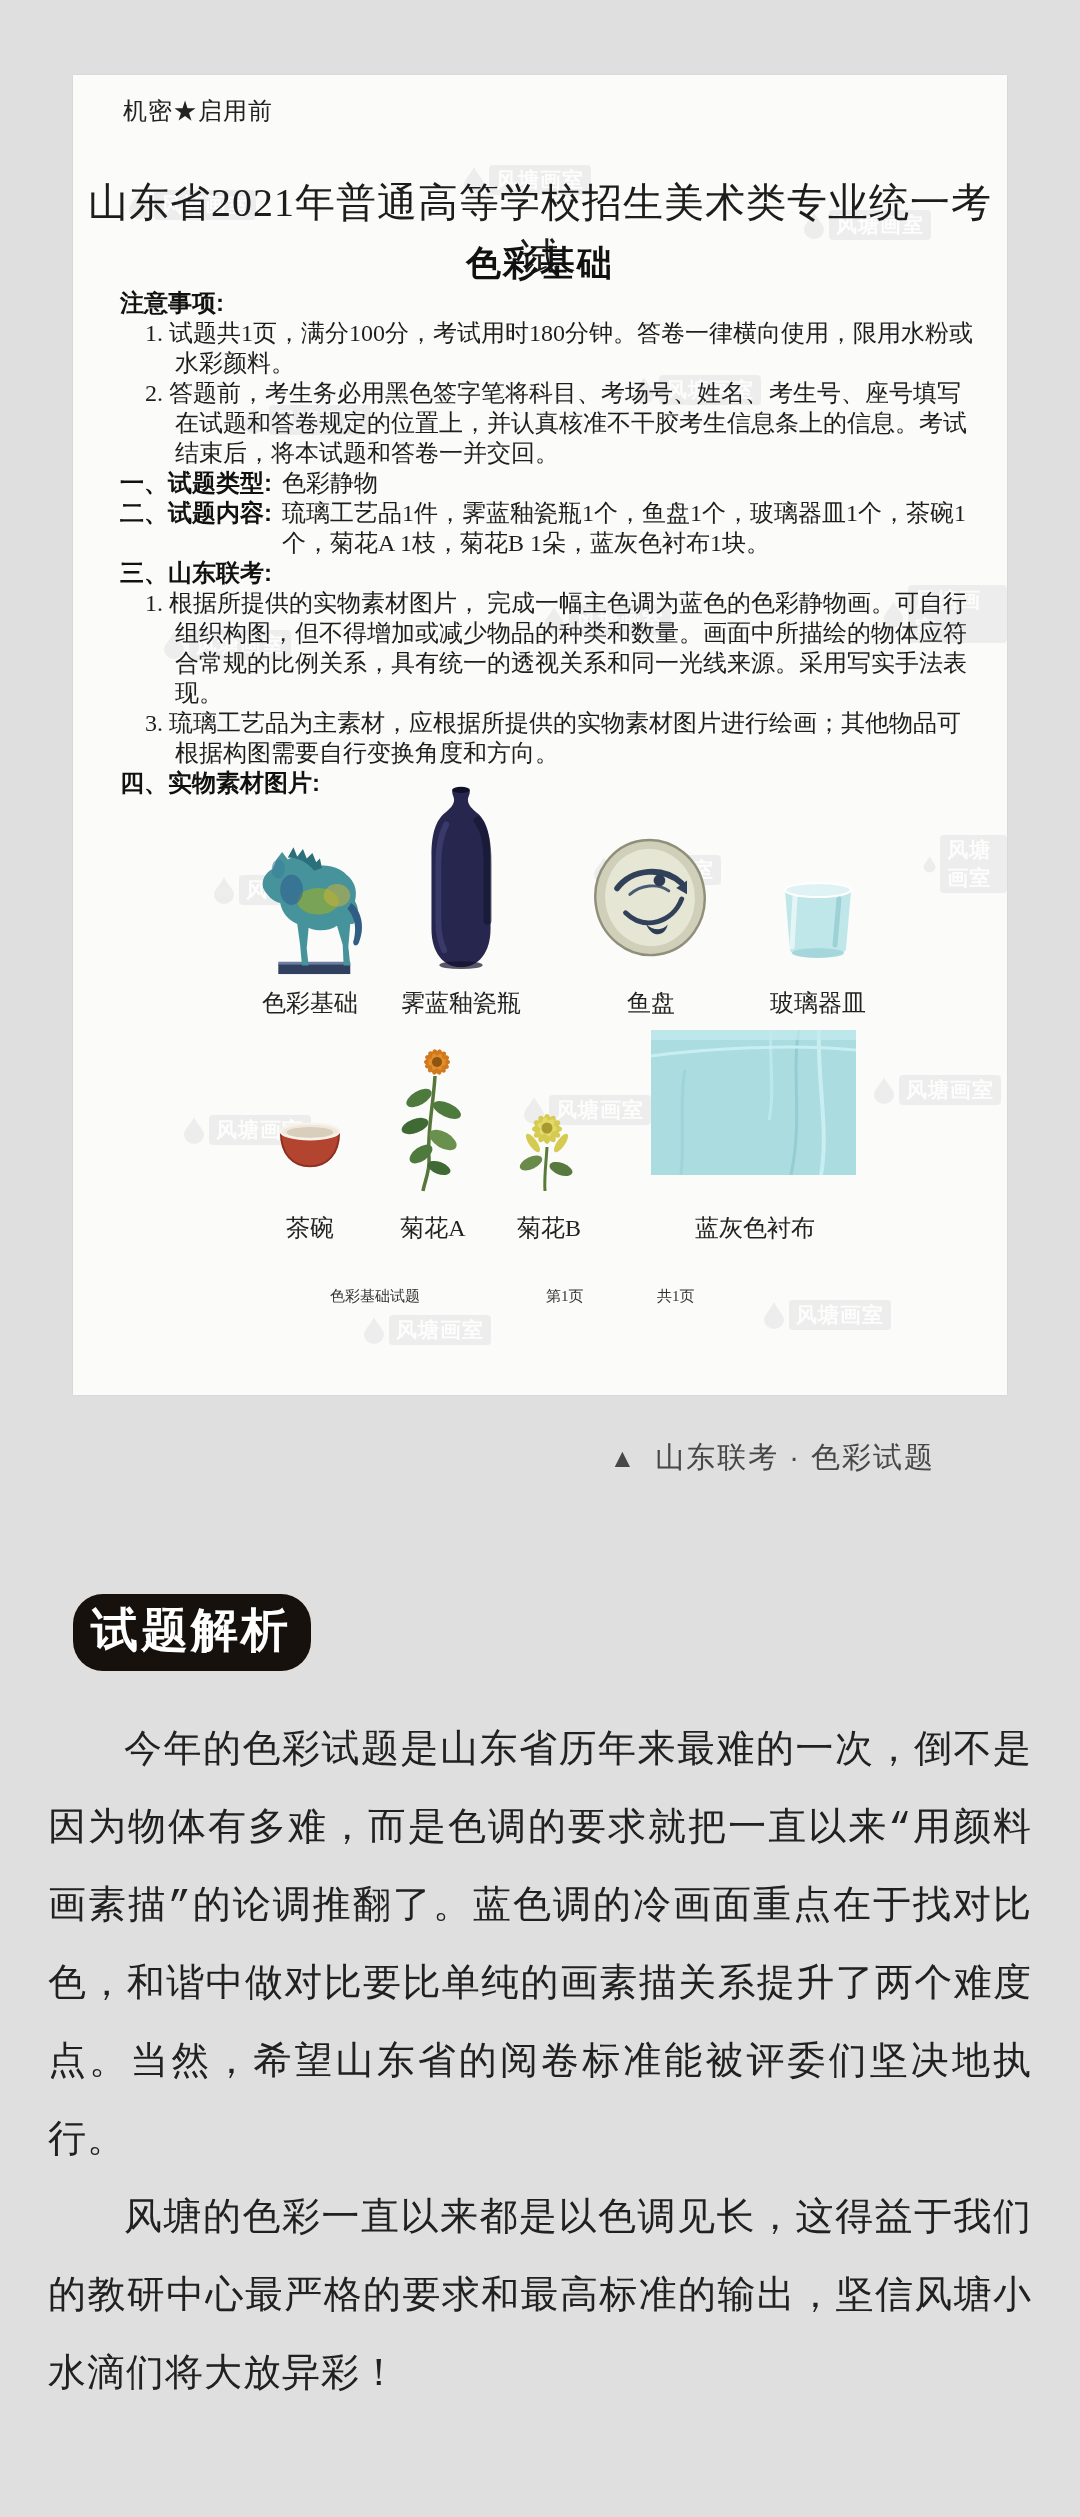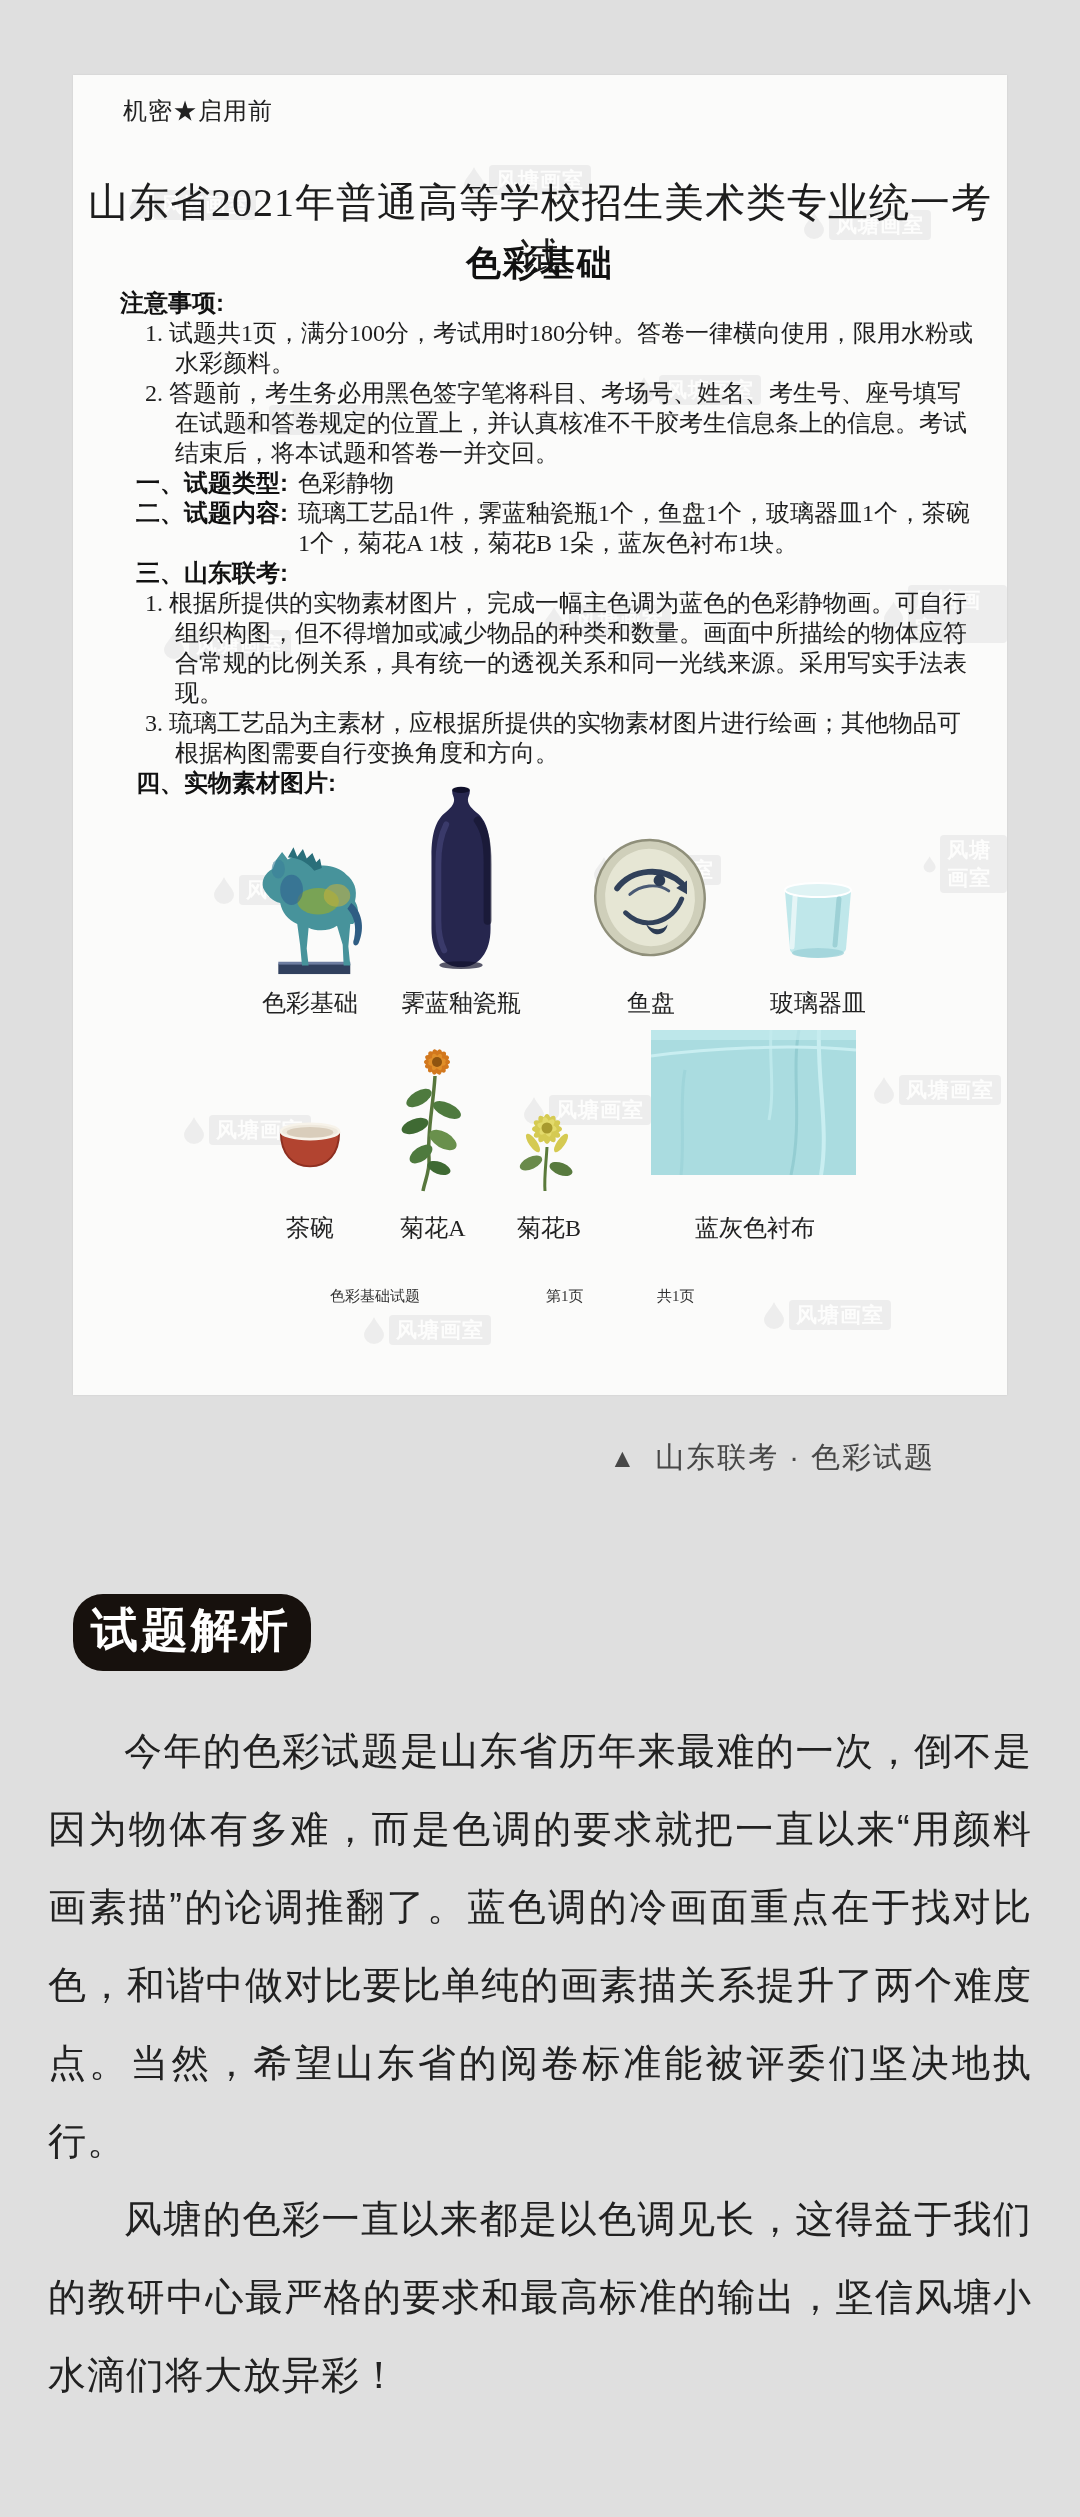--- a/index.html
+++ b/index.html
@@ -26,21 +26,21 @@
     position:absolute;left:0;top:165px;width:100%;text-align:center;
     font-size:35px;font-weight:bold;color:#111;letter-spacing:2px;
   }
   .doc-body{
     position:absolute;left:47px;top:213px;width:860px;
     font-family:"Liberation Serif", serif;font-size:24px;line-height:30px;color:#1e1e1e;
   }
   .notice-heading{font-family:"Liberation Sans", sans-serif;font-weight:bold;font-size:24px;color:#111;}
   .notice-list{margin:0 0 0 25px;}
   .hang{padding-left:30px;text-indent:-30px;}
-  .section-row{display:flex;align-items:flex-start;margin-top:0;margin-left:16px;}
+  .section-row{display:flex;align-items:flex-start;margin-top:0;}
   .section-label{
     font-family:"Liberation Sans", sans-serif;font-weight:bold;font-size:24px;color:#111;
     white-space:nowrap;margin-right:10px;line-height:30px;
   }
   .section-content{font-family:"Liberation Serif", serif;font-size:24px;line-height:30px;}
   .req-list{margin-left:25px;}
   
   .specimen-grid{position:absolute;left:0;top:700px;width:934px;height:505px;}
   .spec{position:absolute;}
   .spec svg{display:block;width:100%;height:100%;}
@@ -71,20 +71,21 @@
     position:absolute;left:73px;top:1594px;
     background:#17110d;color:#fff;
     font-size:47px;font-weight:bold;letter-spacing:3px;
     padding:5px 20px 9px 18px;
     border-radius:30px;
   }
   .analysis-text{
     position:absolute;left:48px;top:1712px;width:984px;
     font-size:38px;line-height:78px;color:#212121;letter-spacing:1px;
     text-align:justify;
+    font-family:Liberation Mono, monospace;
   }
   .analysis-text p{margin:0;text-indent:2em;}
 </style>
 </head>
 <body>
 
 <div class="paper">
 
   <span class="wm" style="left:55px;top:115px">
       <svg width="22" height="28" viewBox="0 0 22 28">

